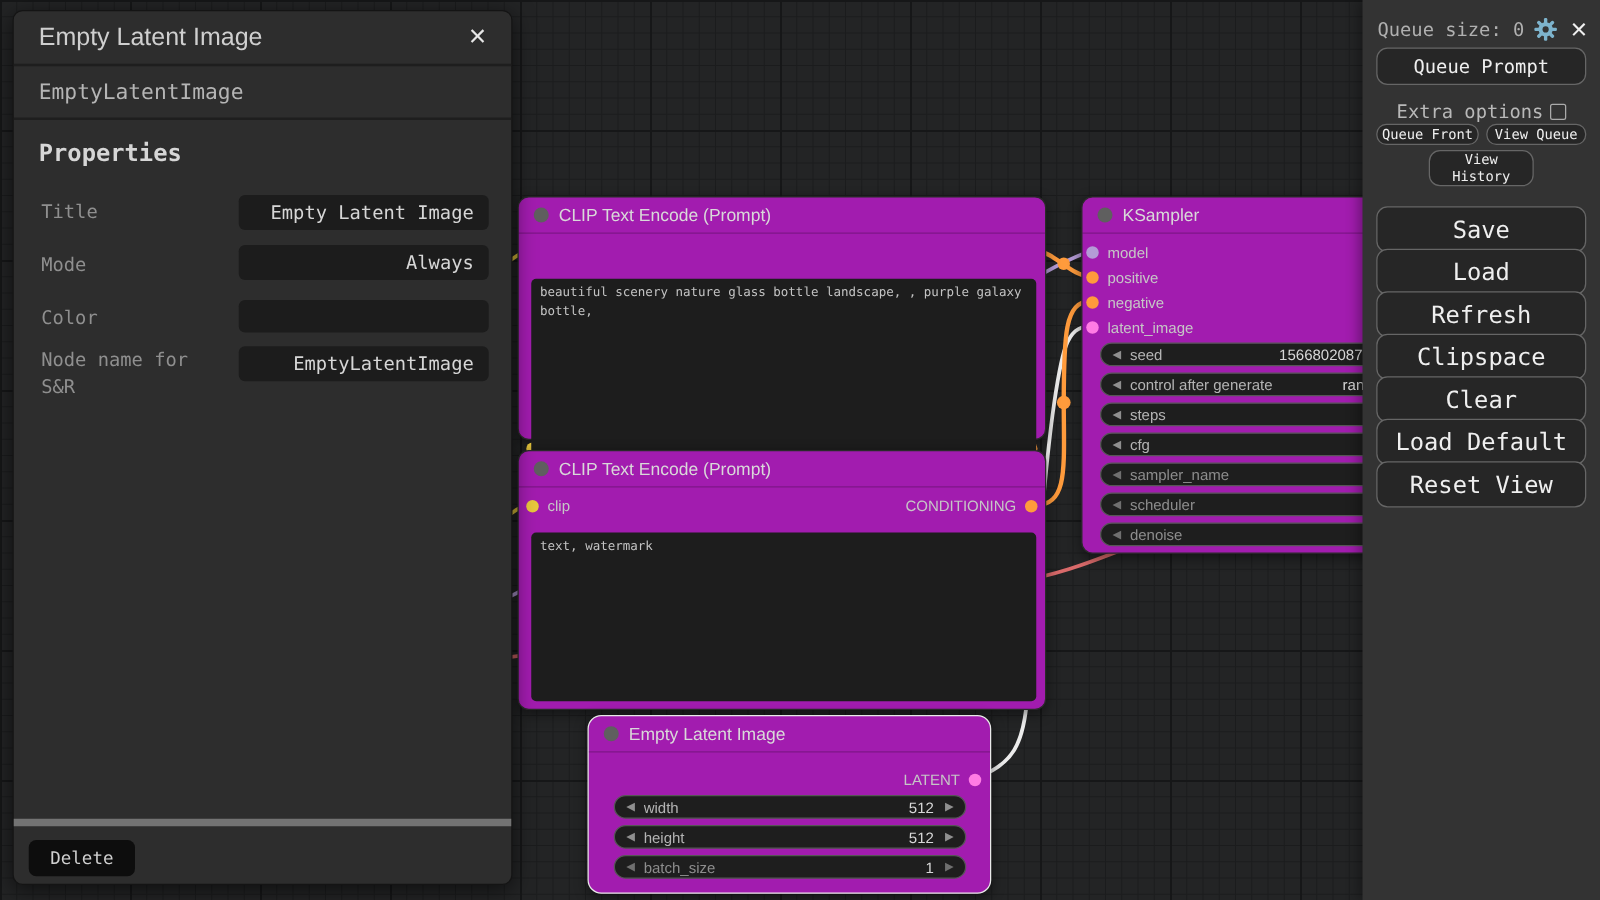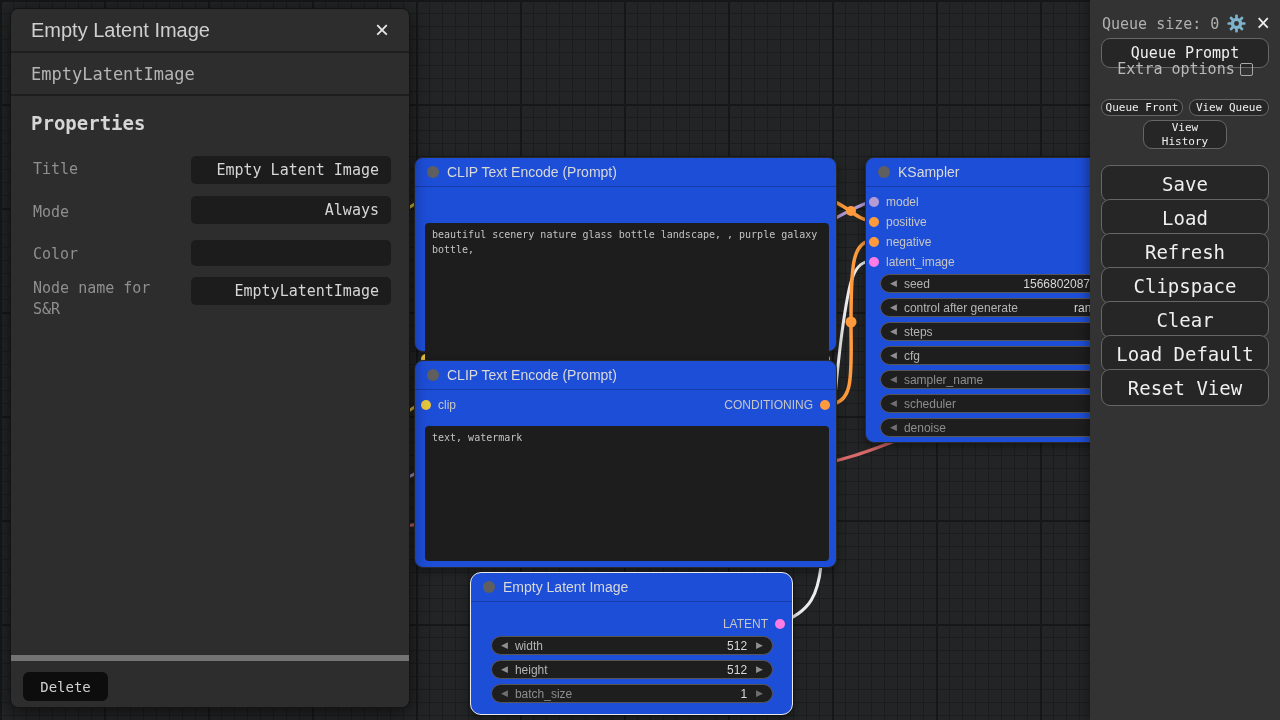--- a/index.html
+++ b/index.html
@@ -16,21 +16,21 @@
       linear-gradient(90deg,#161718 2px, transparent 2px),
       linear-gradient(#1b1c1d 1px, transparent 1px),
       linear-gradient(90deg,#1b1c1d 1px, transparent 1px);
     background-size:104px 104px,104px 104px,13px 13px,13px 13px;
   }
 
   
   #links { position:absolute; left:0; top:0; z-index:1; }
 
   
-  .node { position:absolute; z-index:2; background:#1d4ed8; border-radius:9px;
+  .node { position:absolute; z-index:2; background:#a21caf; border-radius:9px;
     box-shadow:0 3px 10px rgba(0,0,0,.45); border:1px solid #2a2a2a; }
   .node.selected { border:1px solid #e9e9e9; }
   .node-header { height:29px; display:flex; align-items:center; padding:0 12px;
     border-bottom:1px solid rgba(0,0,0,.22); }
   .collapse-dot { width:12px; height:12px; border-radius:50%; background:#5f5f5f;
     margin-right:8px; flex:0 0 auto; }
   .node-title { color:#d9d9d9; font-size:14px; white-space:nowrap; }
   .slot-row { position:absolute; left:0; right:0; height:20px; display:flex;
     align-items:center; }
   .dot { width:10px; height:10px; border-radius:50%; flex:0 0 auto; }
@@ -85,21 +85,21 @@
     background:#333333; z-index:4; box-shadow:-3px 0 10px rgba(0,0,0,.35); }
   #queue-row { display:flex; align-items:center; margin:12px 10px 0 12px; }
   #queue-size { color:#b0b0b0; font-size:15px; white-space:nowrap; }
   #gear { margin-left:8px; }
   #menu-close { color:#f0f0f0; font-size:23px; line-height:1; margin-left:10px; }
   .mbtn { background:#262626; border:1px solid #666666; border-radius:9px;
     color:#efefef; display:flex; align-items:center; justify-content:center;
     cursor:default; }
   #queue-prompt { position:absolute; left:11px; top:38px; width:168px; height:30px;
     font-size:15px; }
-  #extra-row { position:absolute; left:0; top:60px; width:100%; display:flex;
+  #extra-row { position:absolute; left:0; top:80px; width:100%; display:flex;
     align-items:center; justify-content:center; }
   #extra-label { color:#b9b9b9; font-size:15px; }
   #extra-checkbox { width:13px; height:13px; border:1px solid #aaaaaa;
     border-radius:2px; margin-left:5px; background:transparent; }
   #queue-front { position:absolute; left:11px; top:99px; width:82px; height:17px;
     font-size:11px; border-radius:8px; }
   #view-queue { position:absolute; left:99px; top:99px; width:80px; height:17px;
     font-size:11px; border-radius:8px; }
   #view-history { position:absolute; left:53px; top:120px; width:84px; height:29px;
     font-size:11px; flex-direction:column; line-height:1.2; }

